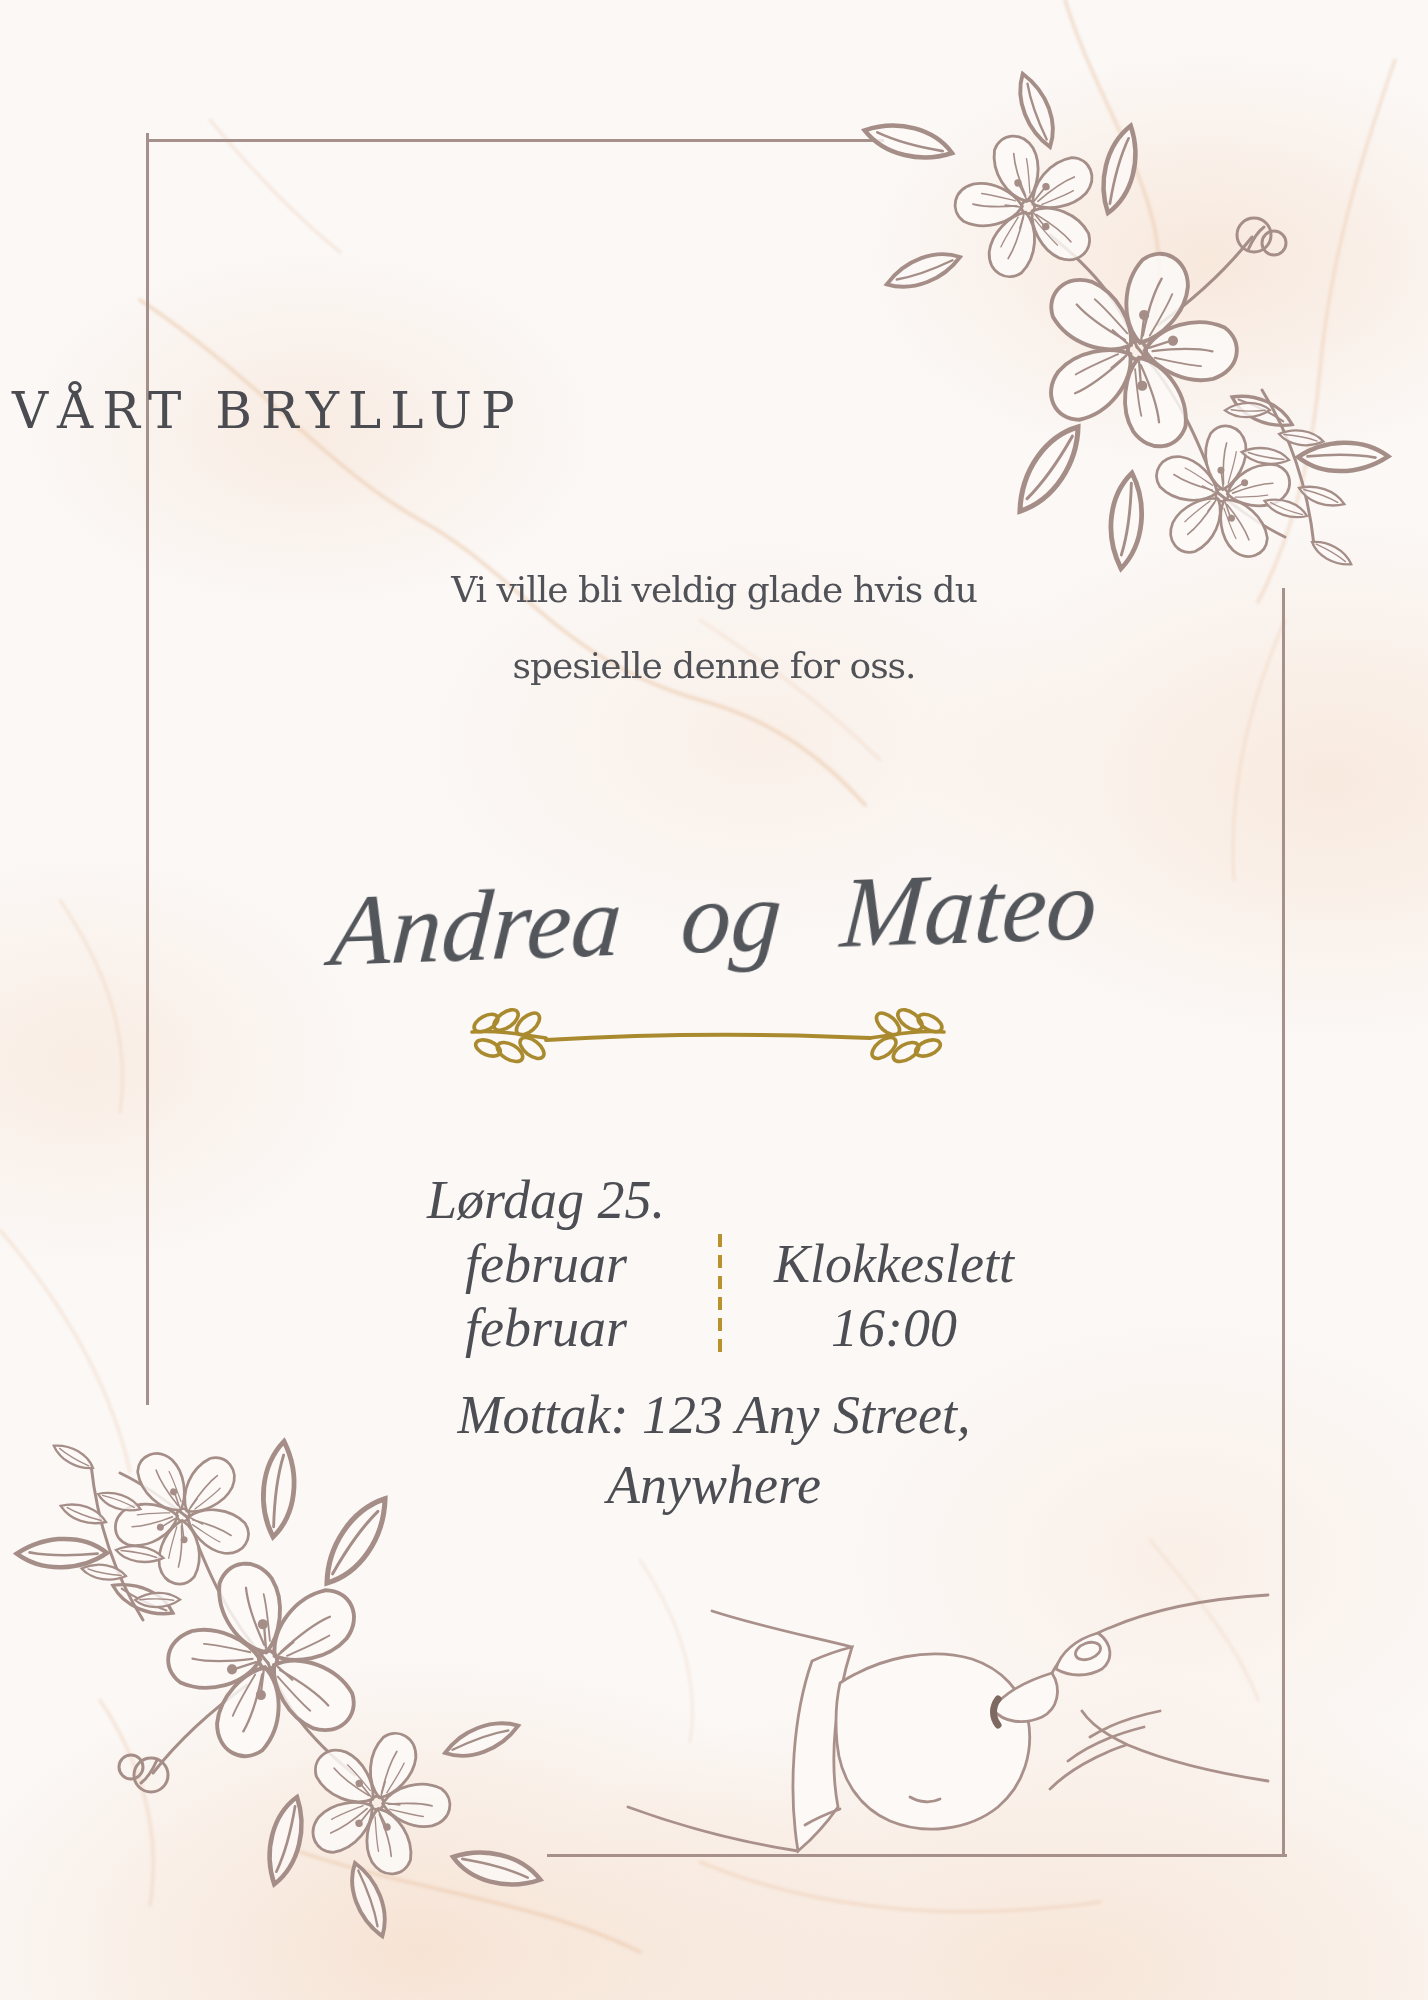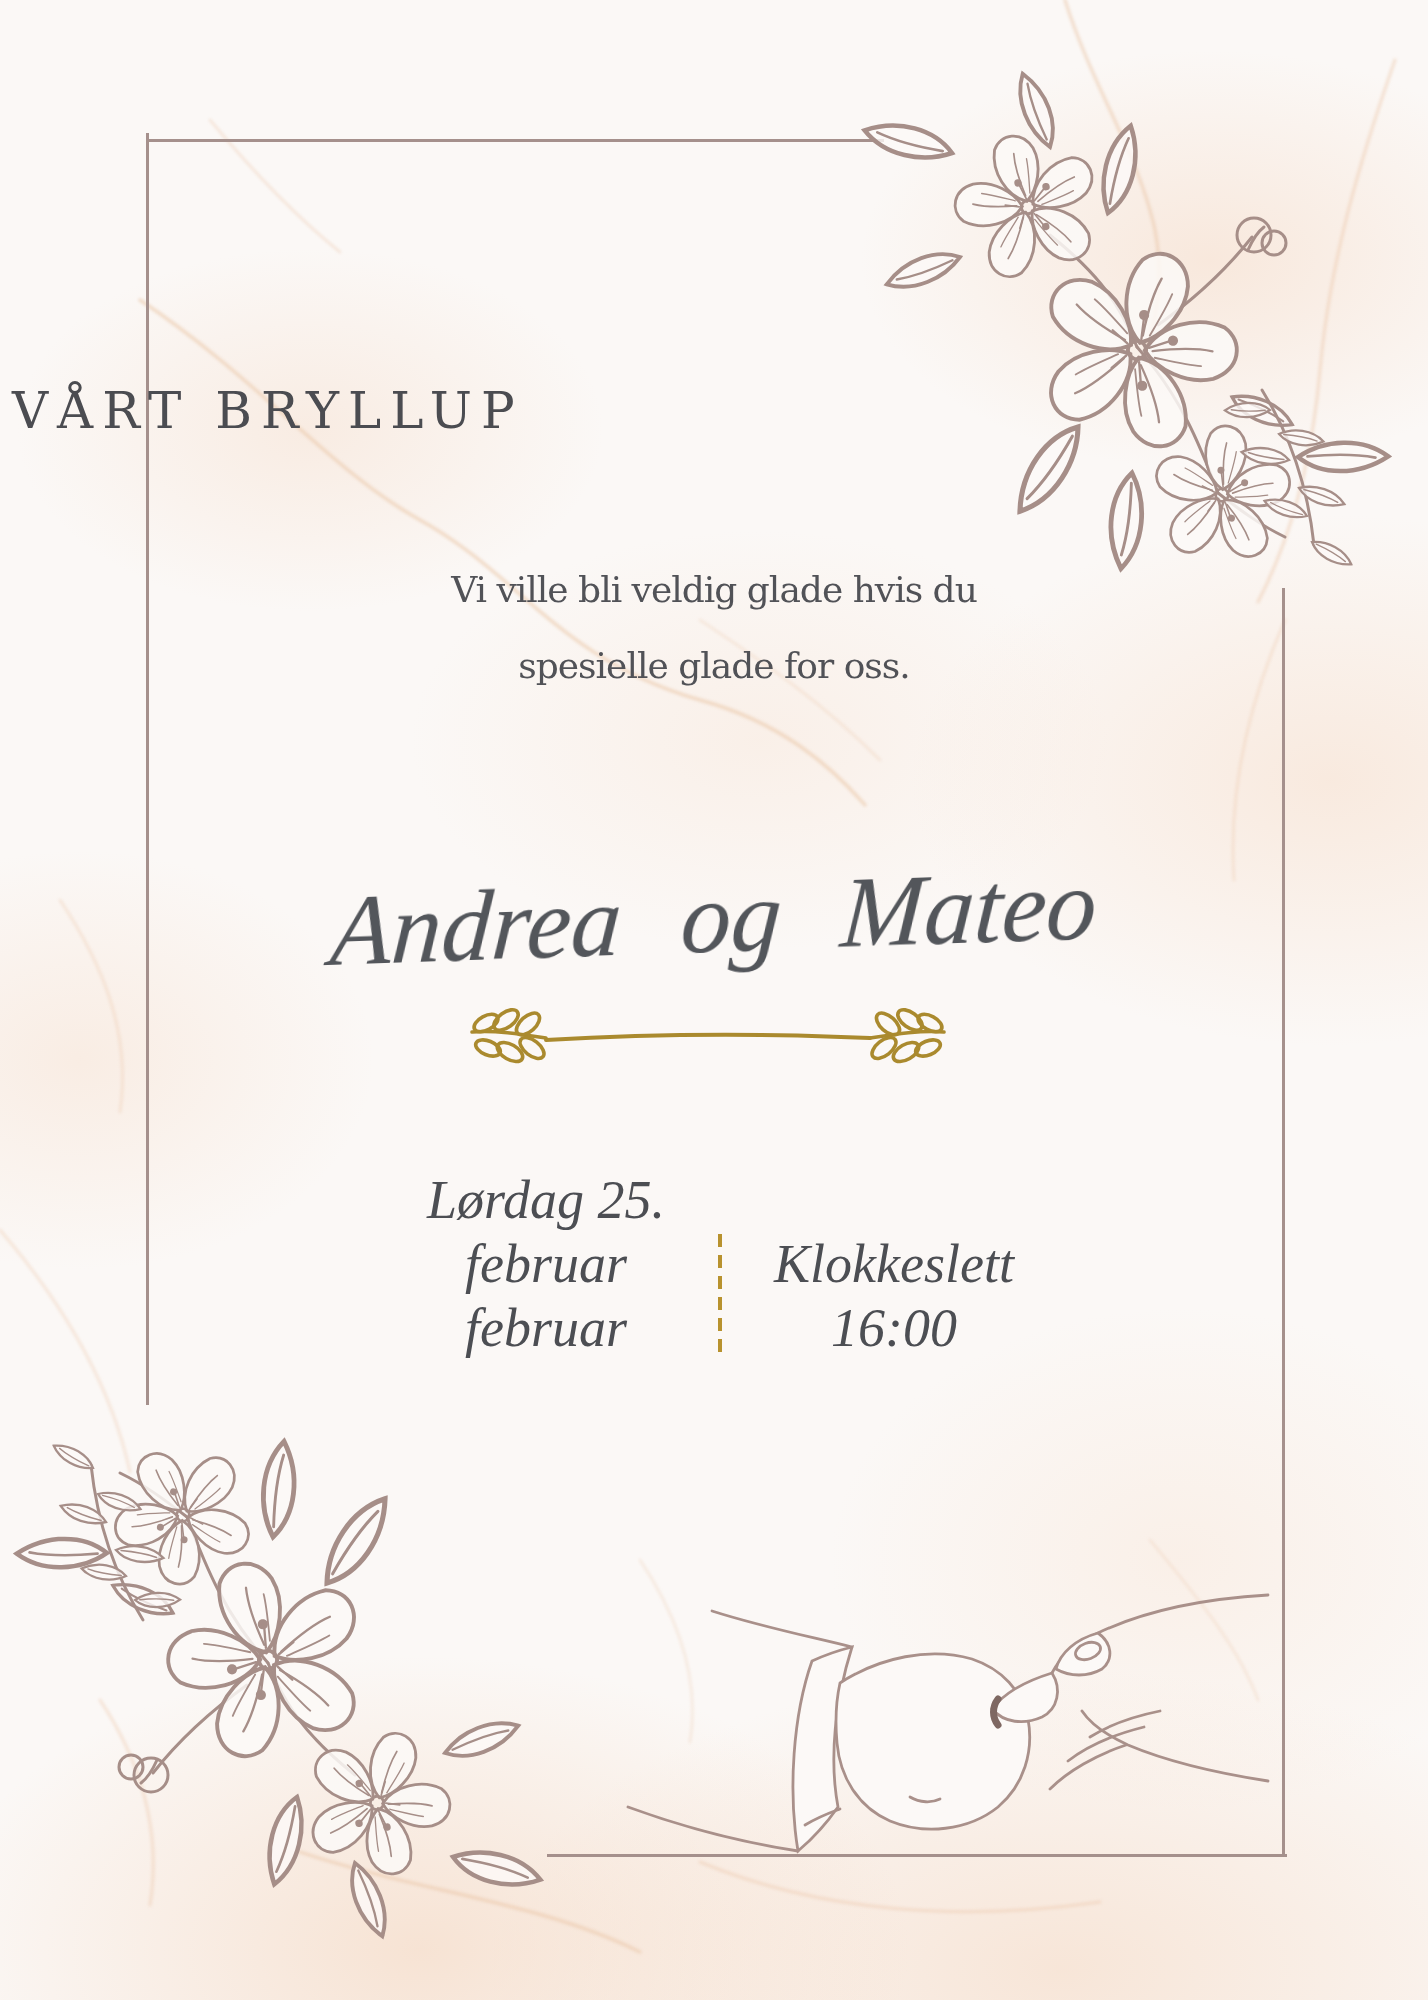--- a/index.html
+++ b/index.html
@@ -157,21 +157,21 @@
   </svg>
 
   <svg class="abs" style="left:60px;top:1440px;" width="445" height="475" viewBox="0 0 445 475">
     <use href="#floralSpray" transform="rotate(180 222.5 237.5)"></use>
   </svg>
 
   <div class="abs title">VÅRT BRYLLUP</div>
 
   <div class="abs intro">
     <div>Vi ville bli veldig glade hvis du</div>
-    <div>spesielle glade for oss.</div>
+    <div>spesielle denne for oss.</div>
   </div>
 
   <div class="abs names">Andrea og Mateo</div>
 
   <svg class="abs" style="left:462px;top:998px;" width="492" height="80" viewBox="0 0 492 80">
     <g fill="none" stroke="#aa8a2e" stroke-linecap="round">
       <path d="M84,42 C200,35 300,35 408,40" stroke-width="4"></path>
       <use href="#laurelG" transform="translate(84,40)"></use>
       <use href="#laurelG" transform="translate(408,40) scale(-1,1)"></use>
     </g>
@@ -183,20 +183,24 @@
       <div>februar</div>
       <div>februar</div>
     </div>
     <div class="dash-divider"></div>
     <div class="dt-col">
       <div>Klokkeslett</div>
       <div>16:00</div>
     </div>
   </div>
 
+  <div class="abs address">
+    <div>Mottak: 123 Any Street,</div>
+    <div>Anywhere</div>
+  </div>
 
   <svg class="abs" style="left:600px;top:1575px;" width="670" height="300" viewBox="0 0 670 300">
     <g fill="none" stroke="#a9908a" stroke-width="2.8" stroke-linecap="round">
       <path d="M112,36 C162,52 212,62 252,72"></path>
       <path d="M28,232 C88,254 146,268 198,276"></path>
       <path d="M252,72 C235,126 229,184 238,232 C224,252 210,266 198,276 C188,216 193,140 212,86 C225,80 240,75 252,72 Z" fill="#fcf9f7"></path>
       <path d="M205,250 C220,241 232,237 240,234"></path>
       <path d="M240,108 C280,82 330,72 372,84 C402,94 422,116 428,144 C434,176 424,210 398,232 C368,256 324,260 290,246 C258,232 240,202 237,168 C235,146 236,126 240,108 Z" fill="#fcf9f7"></path>
       <path d="M310,222 C320,228 332,228 340,224"></path>
       <path d="M668,20 C600,24 544,36 498,58 C476,68 460,82 452,98"></path>

